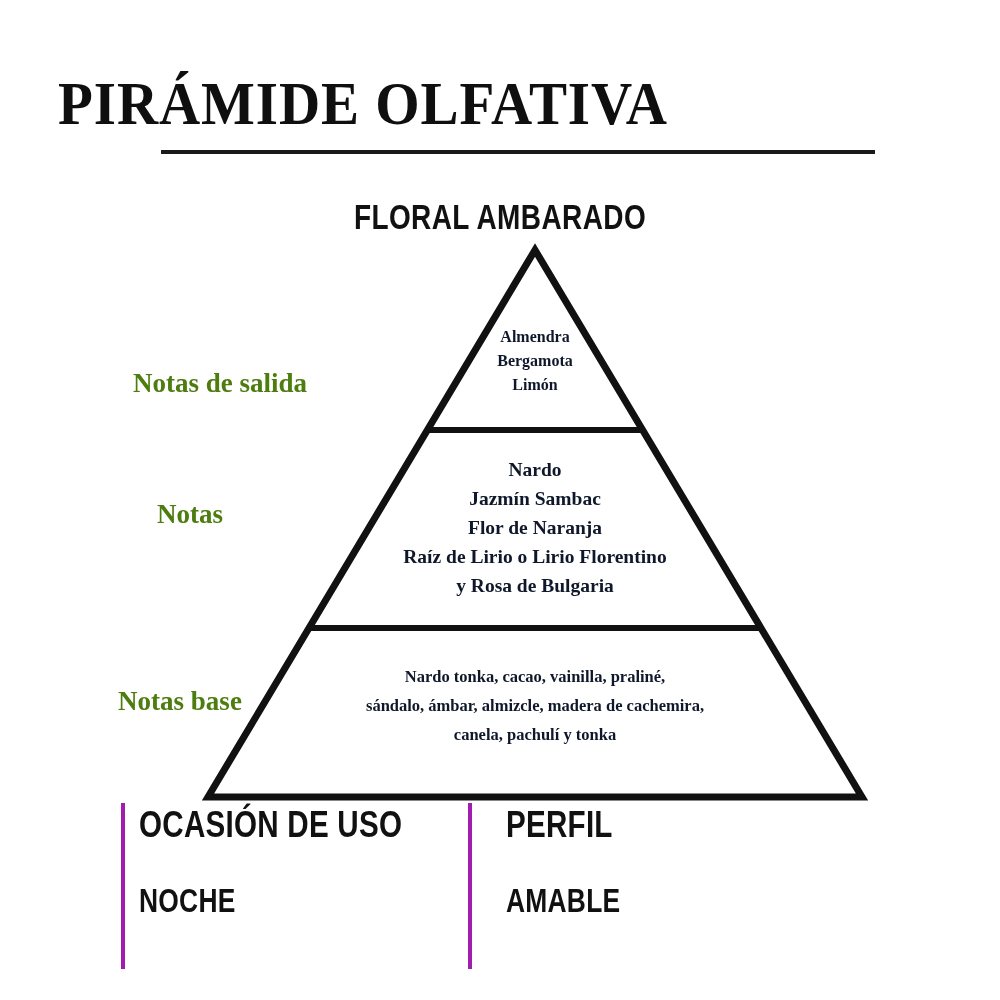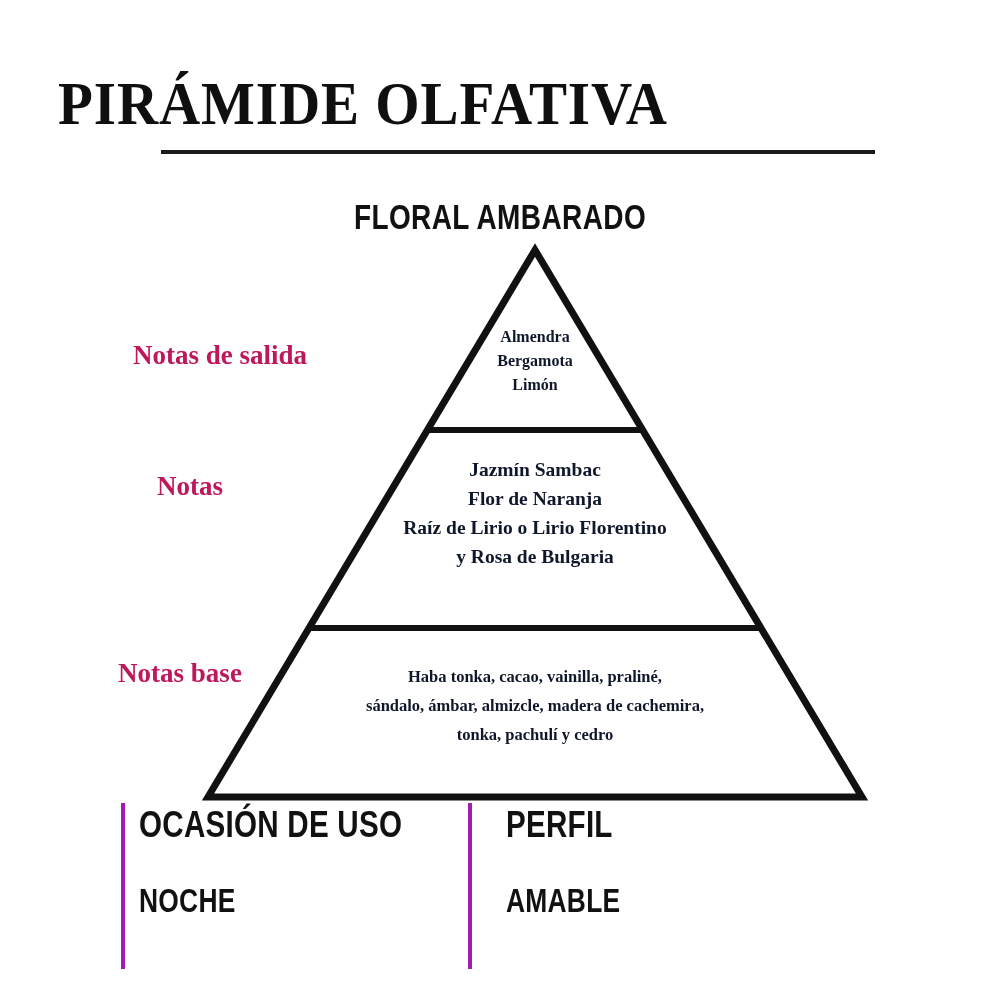--- a/index.html
+++ b/index.html
@@ -74,22 +74,23 @@
     pointer-events: none;
   }
 
   
   .side-label {
     position: absolute;
     font-family: "Liberation Serif", "DejaVu Serif", serif;
     font-weight: 700;
     font-size: 27px;
     line-height: 36px;
-    color: #be185d;
+    color: #4d7c0f;
     text-align: center;
+    margin-top: 28px;
   }
   #label-salida  { left: 55px; top: 337px; width: 330px; }
   #label-cuerpo  { left: 45px; top: 468px; width: 290px; }
   #label-base    { left: 30px; top: 655px; width: 300px; }
 
   
   .notes {
     position: absolute;
     text-align: center;
     font-family: "Liberation Serif", "DejaVu Serif", serif;
@@ -179,30 +180,31 @@
   <div>Notas base</div>
 </div>
 
 <div class="notes" id="notes-top">
   <div>Almendra</div>
   <div>Bergamota</div>
   <div>Limón</div>
 </div>
 
 <div class="notes" id="notes-heart">
+  <div>Nardo</div>
   <div>Jazmín Sambac</div>
   <div>Flor de Naranja</div>
   <div>Raíz de Lirio o Lirio Florentino</div>
   <div>y Rosa de Bulgaria</div>
 </div>
 
 <div class="notes" id="notes-base">
-  <div>Haba tonka, cacao, vainilla, praliné,</div>
+  <div>Nardo tonka, cacao, vainilla, praliné,</div>
   <div>sándalo, ámbar, almizcle, madera de cachemira,</div>
-  <div>tonka, pachulí y cedro</div>
+  <div>canela, pachulí y tonka</div>
 </div>
 
 <div class="info-col" id="info-col-ocasion">
   <div class="info-title">OCASIÓN DE USO</div>
   <div class="info-value">NOCHE</div>
 </div>
 
 <div class="info-col" id="info-col-perfil">
   <div class="info-title">PERFIL</div>
   <div class="info-value">AMABLE</div>

